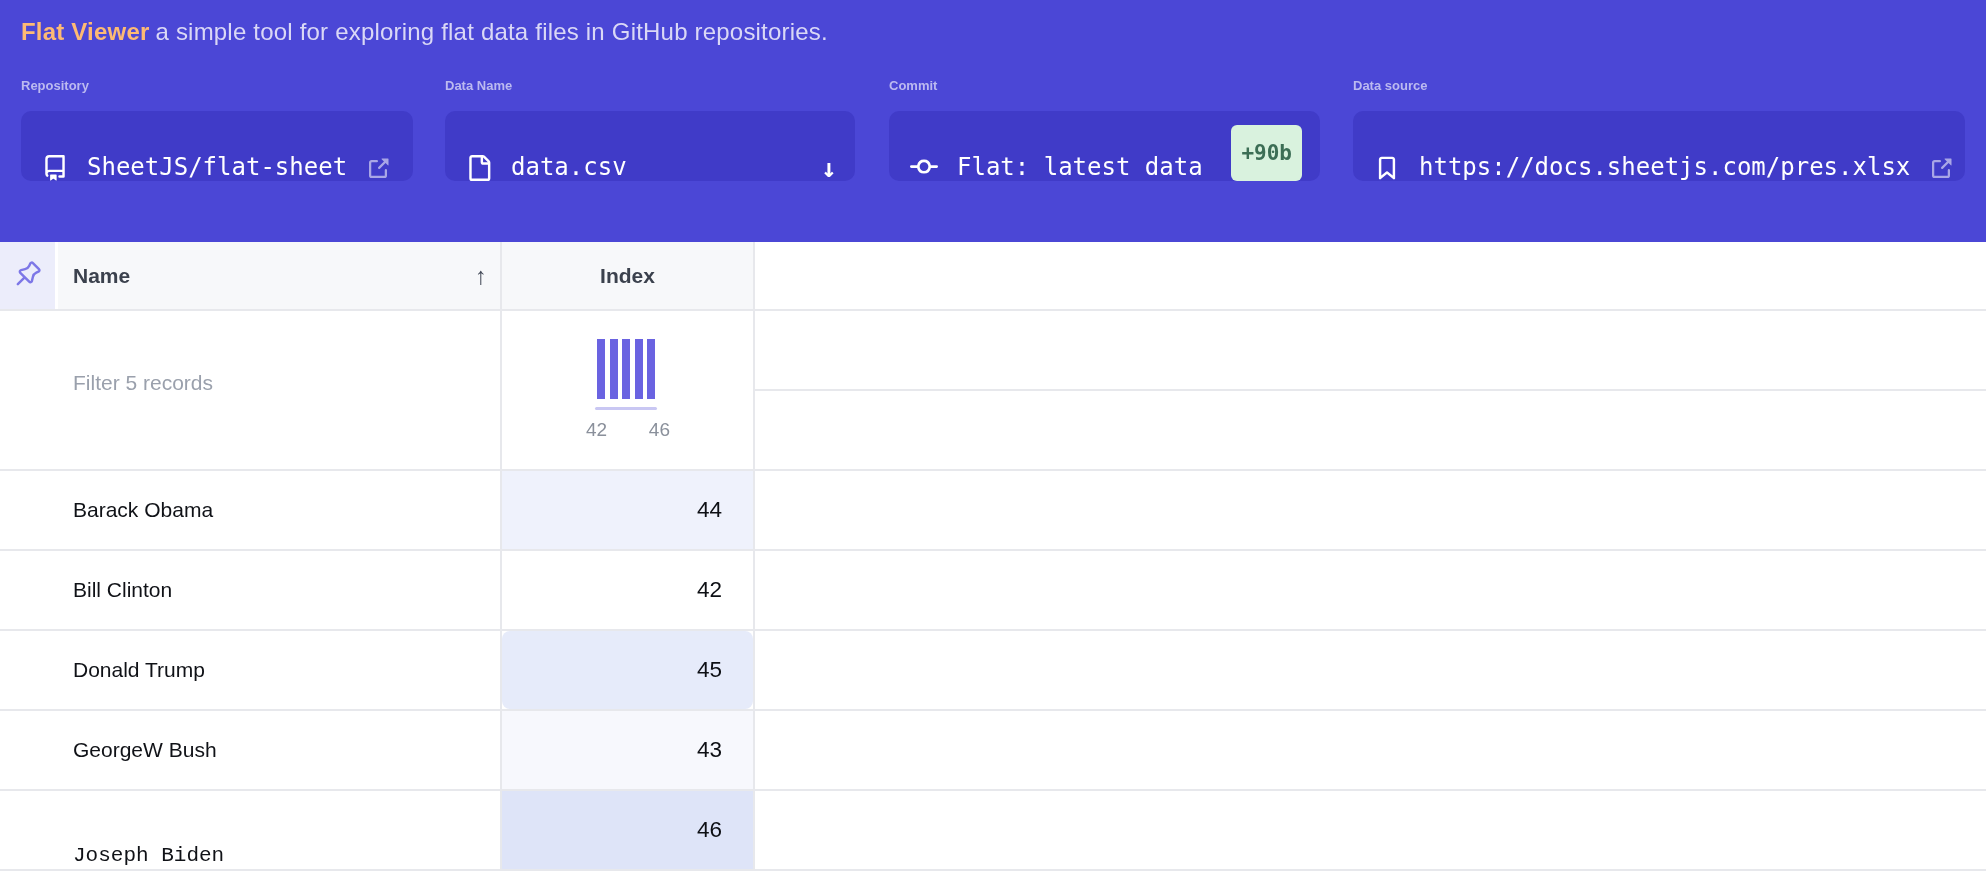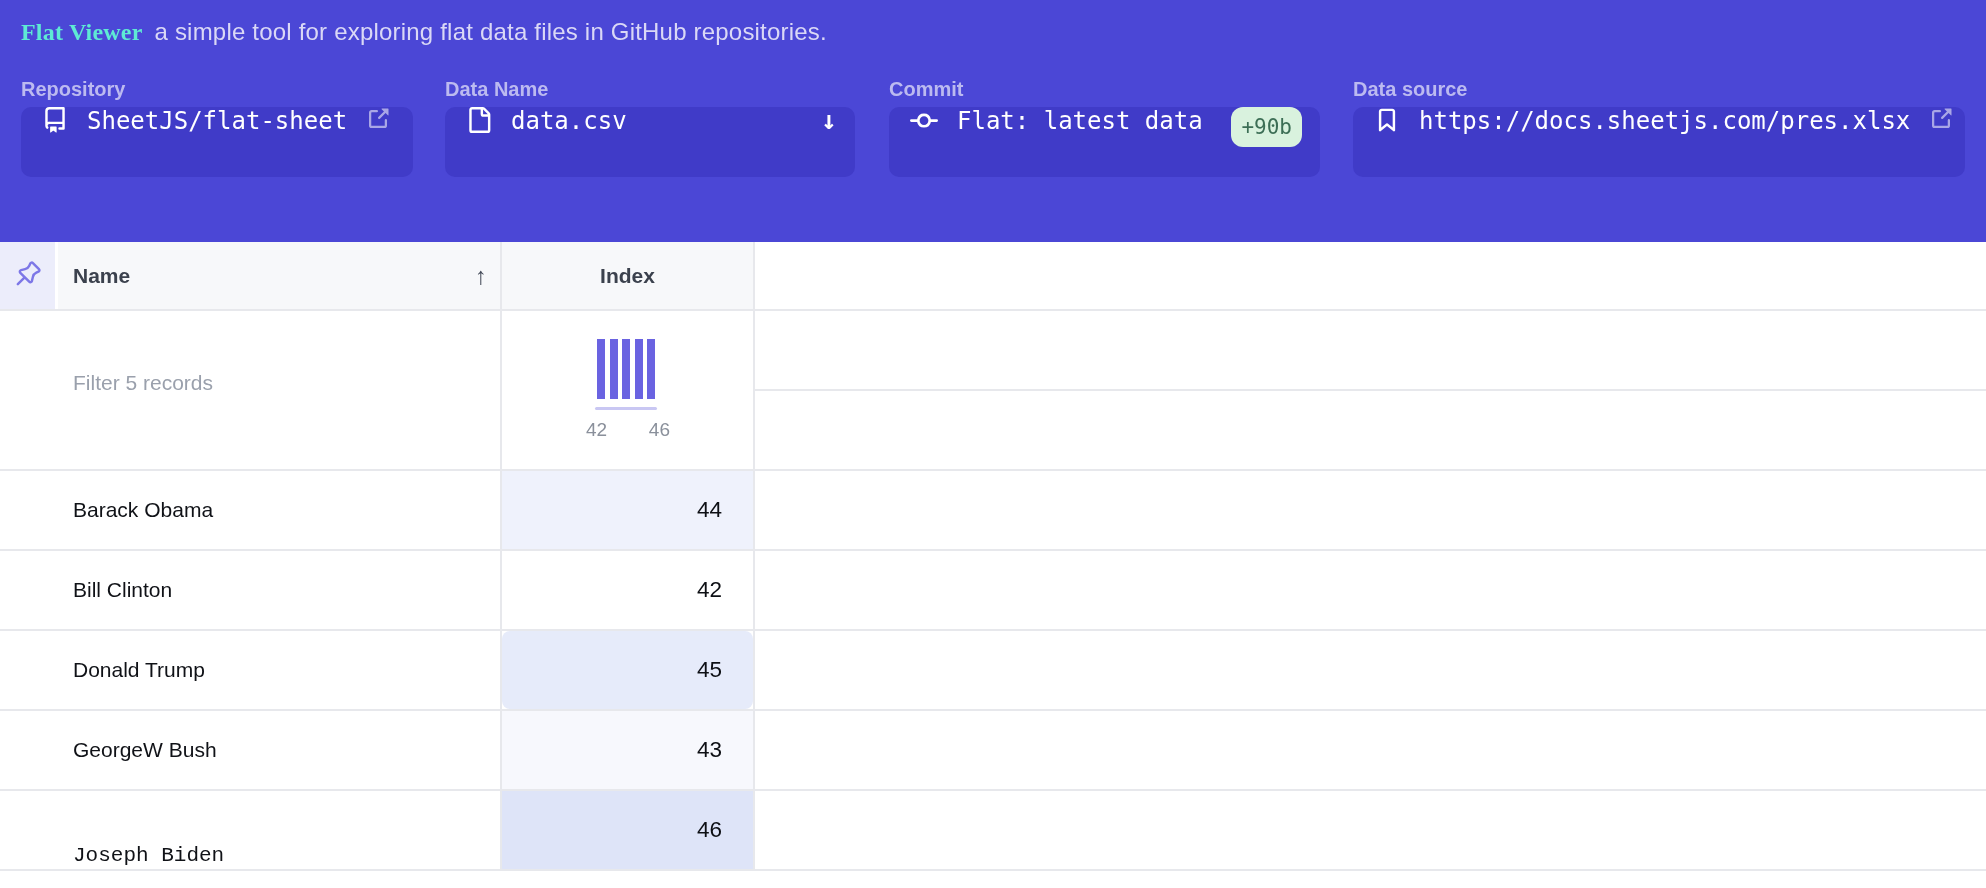--- a/index.html
+++ b/index.html
@@ -8,32 +8,32 @@
     --pin:#7d77e7; --grid-border:#e7e8ec;
   }
   html,body{margin:0;padding:0;background:#fff;}
   .app{position:relative;width:1986px;height:888px;overflow:hidden;
        font-family:"Liberation Sans",sans-serif;background:#fff;}
   .mono{font-family:"DejaVu Sans Mono",monospace;}
 
   
   .topbar{position:absolute;left:0;top:0;width:1986px;height:242px;background:var(--topbar-bg);}
   .title{position:absolute;left:21px;top:18px;font-size:24px;color:var(--subtitle);letter-spacing:.2px;}
-  .title b{color:#5eead4;font-weight:700;margin-right:12px;font-family:Liberation Serif, serif;}
+  .title b{color:#fdba74;font-weight:700;margin-right:6px;}
   .section{position:absolute;top:78px;}
-  .section .label{font-size:20px;font-weight:600;color:var(--label);margin-bottom:6px;}
-  .tb-btn{position:relative;display:flex;align-items:flex-start;box-sizing:border-box;border:0;cursor:pointer;
+  .section .label{font-size:13px;font-weight:600;color:var(--label);margin-bottom:18px;}
+  .tb-btn{position:relative;display:flex;align-items:flex-end;box-sizing:border-box;border:0;cursor:pointer;
           height:70px;width:100%;background:var(--button-bg);border-radius:10px;padding:0 18px 0 21px;
           color:#fff;font-size:24px;text-align:left;gap:19px;}
   .tb-btn .ico{flex:0 0 auto;display:flex;}
   .tb-btn svg{display:block;}
   .ext{opacity:.55;}
   .arrow-down{margin-left:auto;font-size:26px;font-weight:600;color:#fff;line-height:1;}
   .badge{margin-left:auto;background:var(--badge-bg);color:var(--badge-text);
-         font-family:"DejaVu Sans Mono",monospace;font-size:21px;padding:8px 10px;border-radius:12px;}
+         font-family:"DejaVu Sans Mono",monospace;font-size:21px;padding:16px 10px;border-radius:6px;font-weight:bold;}
 
   
   .grid{position:absolute;left:0;top:242px;width:1986px;height:646px;background:#fff;}
   .hline{position:absolute;height:2px;background:var(--grid-border);left:0;width:1986px;}
   .vline{position:absolute;width:2px;background:var(--grid-border);top:0;height:629px;}
 
   .pin-cell{position:absolute;left:0;top:0;width:55px;height:67px;background:#ecedfb;
             display:flex;align-items:center;justify-content:center;cursor:pointer;}
   .pin-cell svg{transform:scaleX(-1);}
   .hdr{position:absolute;top:0;height:67px;background:#f7f8fa;display:flex;align-items:center;

